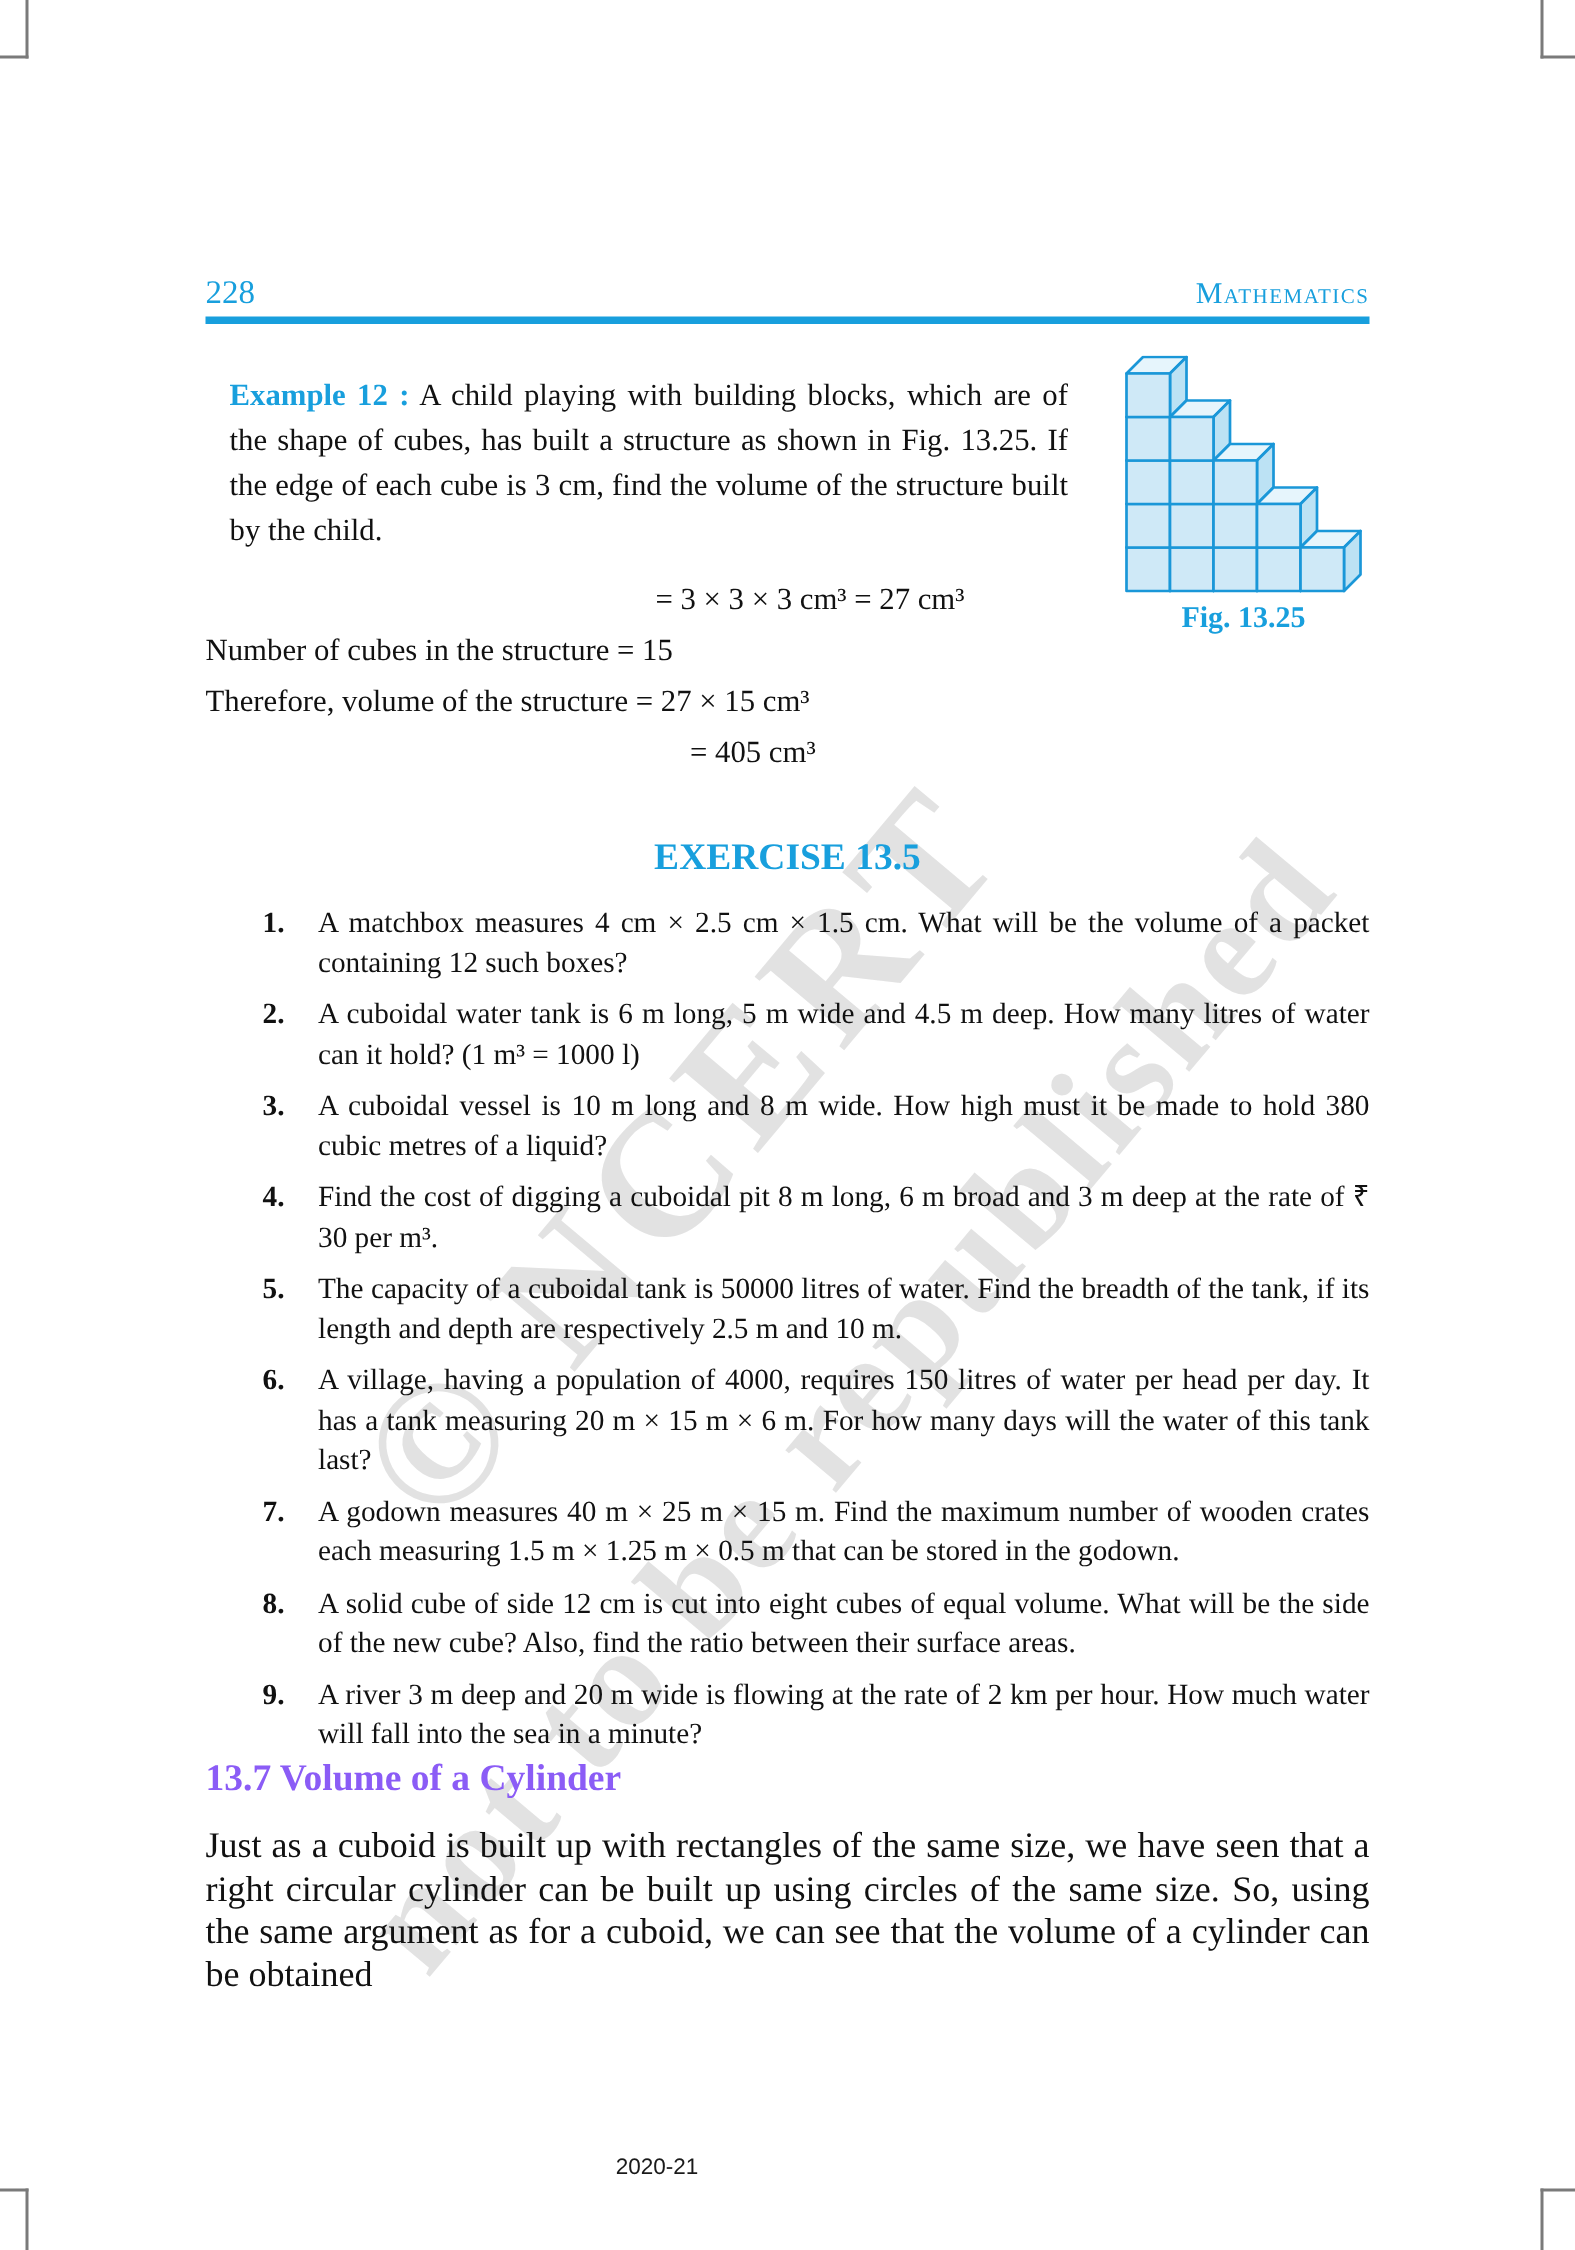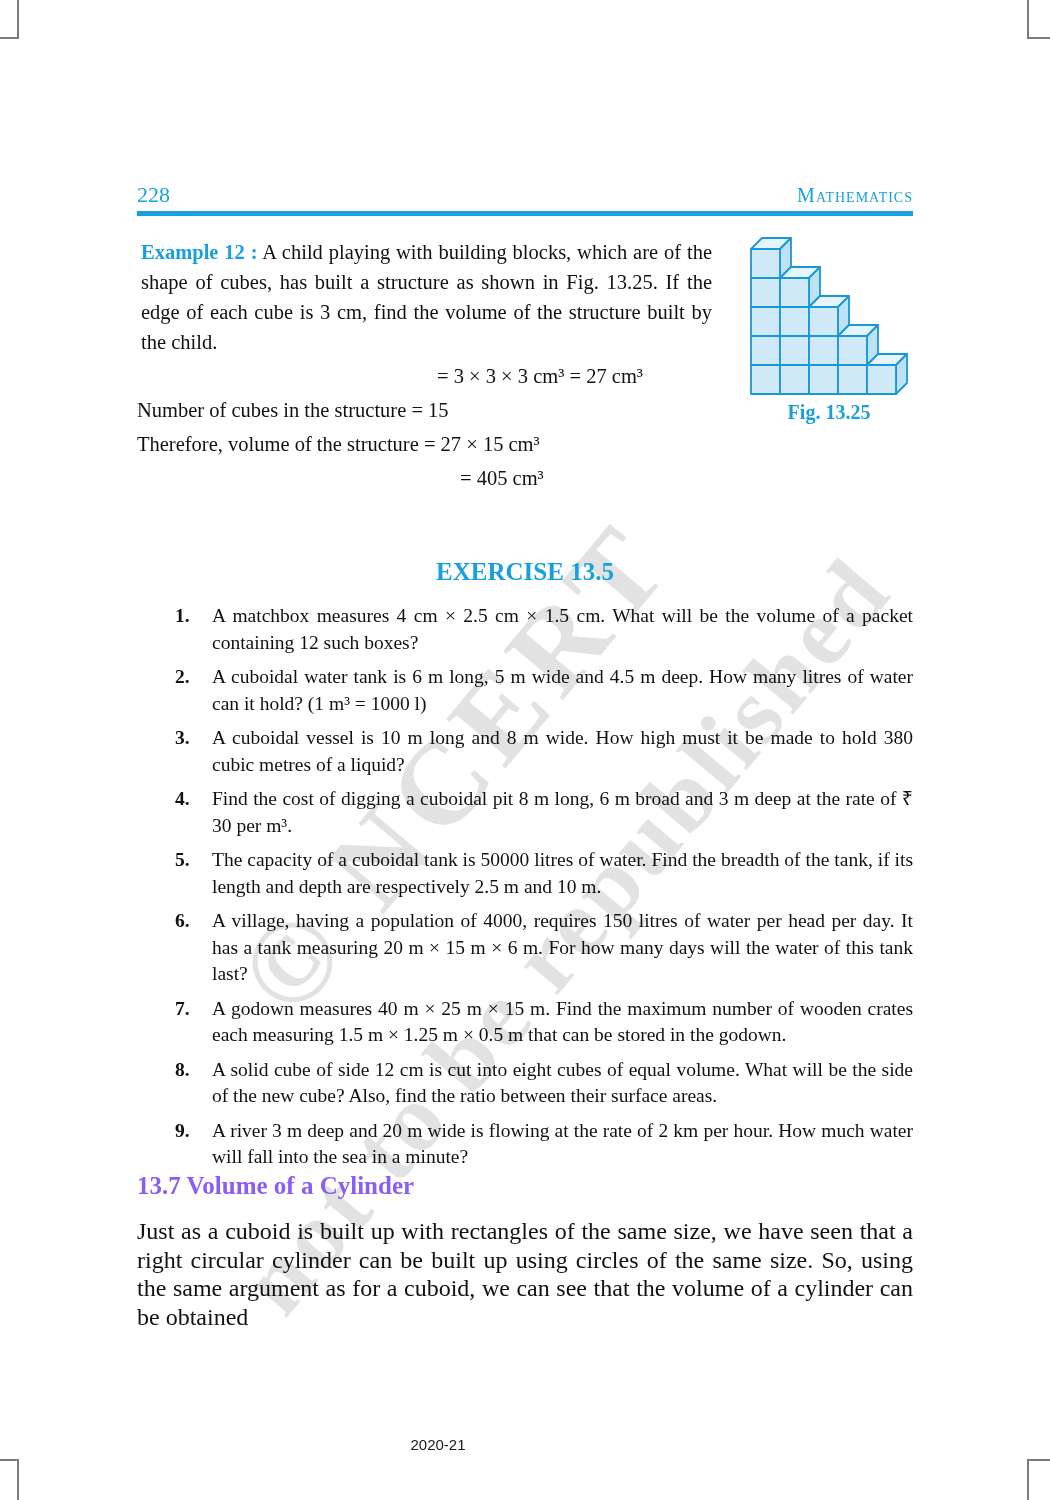--- a/index.html
+++ b/index.html
@@ -28,21 +28,21 @@
   .pagenum { font-size:22px; }
   .head-right { font-size:20px; font-variant:small-caps; letter-spacing:1px; }
   .rule { left:137px; width:776px; top:211px; height:5px; background:#189fdd; }
 
   
   .example { left:137px; width:776px; top:233px; font-size:20.5px; line-height:30px; }
   .figurebox { float:right; width:168px; margin-left:33px; text-align:center; }
   .figurebox svg { display:block; margin:4px auto 0 auto; }
   .fig-caption { margin-top:0; color:#189fdd; font-weight:bold; font-size:20px; }
   .blue-label { color:#189fdd; font-weight:bold; }
-  .example-p { margin:4px; text-align:justify; }
+  .example-p { margin:16px; text-align:justify; }
   .sol-line { margin:5px 0 0 0; }
   .eq1 { margin:2px 0 0 0; padding-left:300px; }
   .body-line { margin:4px 0 0 0; }
   .eq2 { margin:4px 0 0 0; padding-left:323px; }
 
   
   .exercise { left:137px; width:776px; top:558px; }
   .ex-title { text-align:center; color:#189fdd; font-weight:bold; font-size:25px; margin:0; }
   .problems { margin-top:17px; }
   .problem { display:flex; padding-left:38px; margin-bottom:8px; font-size:19.5px; line-height:26.5px; }

